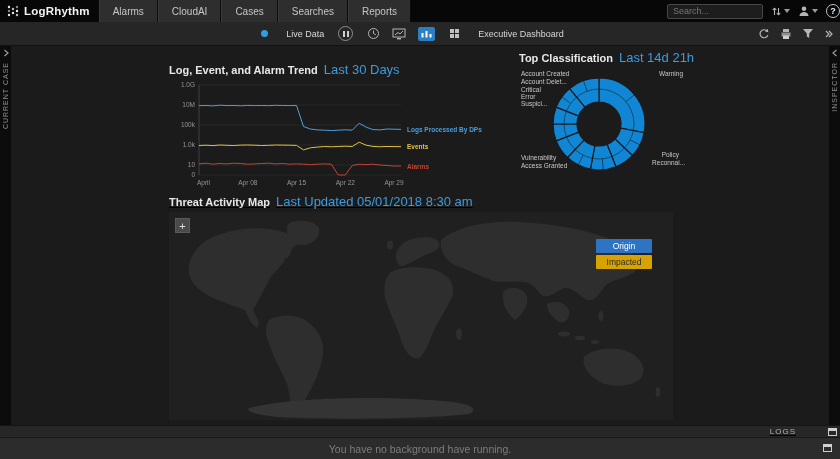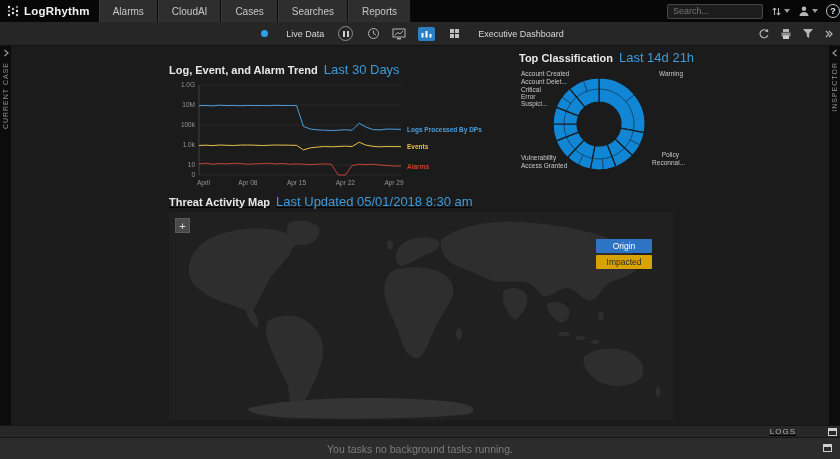--- a/index.html
+++ b/index.html
@@ -335,15 +335,15 @@
     <span class="vtext">INSPECTOR</span>
   </div>
 </div>
 
 <div class="logsbar">
   <span class="logs-label">LOGS</span>
   <span class="mini-win"></span>
 </div>
 
 <div class="statusbar">
-  <span>You tasks no background tasks running.</span>
+  <span>You have no background have running.</span>
   <span class="mini-win status-corner"></span>
 </div>
 
 </body></html>

